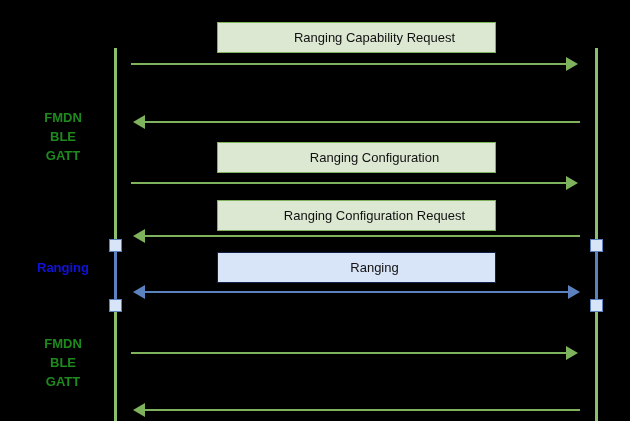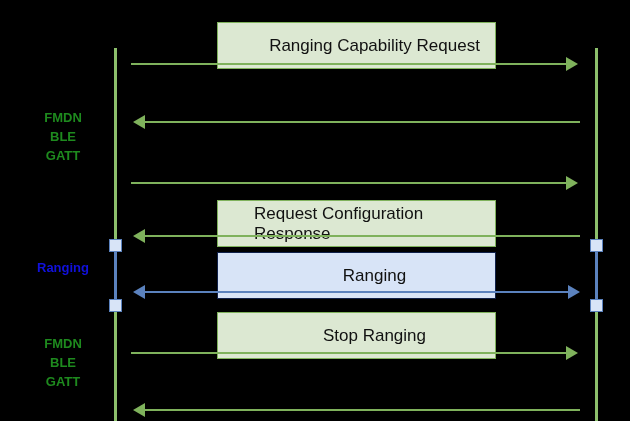--- a/index.html
+++ b/index.html
@@ -40,26 +40,26 @@
 
   #phase-label-top    { left: 18px; top: 108px; width: 90px; }
   #phase-label-mid    { left: 18px; top: 258px; width: 90px; }
   #phase-label-bottom { left: 18px; top: 334px; width: 90px; }
 
   
   .msg-box {
     position: absolute;
     left: 217px;
     width: 279px;
-    height: 47px;
+    height: 31px;
     box-sizing: border-box;
     display: flex;
     align-items: center;
     justify-content: center;
-    font-size: 17px;
+    font-size: 13px;
     color: #111111;
     padding-left: 36px;
   }
   .msg-box.green {
     background: #DCE8D2;
     border: 1px solid #7FB25C;
   }
   .msg-box.blue {
     background: #D8E4F7;
     border: 1px solid #10214A;
@@ -128,47 +128,47 @@
   <div class="arrow green" style="left:131px; top:57px; width:447px">
     <div class="shaft" style="left:0; right:10px; width:437px"></div>
     <div class="head right" style="left:435px"></div>
   </div>
 
   <div class="arrow green" style="left:133px; top:115px; width:447px">
     <div class="shaft" style="left:10px; width:437px"></div>
     <div class="head left" style="left:0"></div>
   </div>
 
+  <div class="msg-box green" style="top:142px">Ranging Configuration</div>
   <div class="arrow green" style="left:131px; top:176px; width:447px">
     <div class="shaft" style="left:0; width:437px"></div>
     <div class="head right" style="left:435px"></div>
   </div>
 
-  <div class="msg-box green" style="top:200px">Request Configuration Response</div>
+  <div class="msg-box green" style="top:200px">Ranging Configuration Request</div>
   <div class="arrow green" style="left:133px; top:229px; width:447px">
     <div class="shaft" style="left:10px; width:437px"></div>
     <div class="head left" style="left:0"></div>
   </div>
 
   <div class="activation" style="left:114px; top:246px; height:60px"></div>
   <div class="act-node" style="left:109px; top:239px"></div>
   <div class="act-node" style="left:109px; top:299px"></div>
 
   <div class="activation" style="left:595px; top:246px; height:60px"></div>
   <div class="act-node" style="left:590px; top:239px"></div>
   <div class="act-node" style="left:590px; top:299px"></div>
 
   <div class="msg-box blue" style="top:252px">Ranging</div>
   <div class="arrow blue" style="left:133px; top:285px; width:447px">
     <div class="shaft" style="left:10px; width:427px"></div>
     <div class="head left blue-head" style="left:0"></div>
     <div class="head right blue-head" style="left:435px"></div>
   </div>
 
-  <div class="msg-box green" style="top:312px">Stop Ranging</div>
   <div class="arrow green" style="left:131px; top:346px; width:447px">
     <div class="shaft" style="left:0; width:437px"></div>
     <div class="head right" style="left:435px"></div>
   </div>
 
   <div class="arrow green" style="left:133px; top:403px; width:447px">
     <div class="shaft" style="left:10px; width:437px"></div>
     <div class="head left" style="left:0"></div>
   </div>
 

